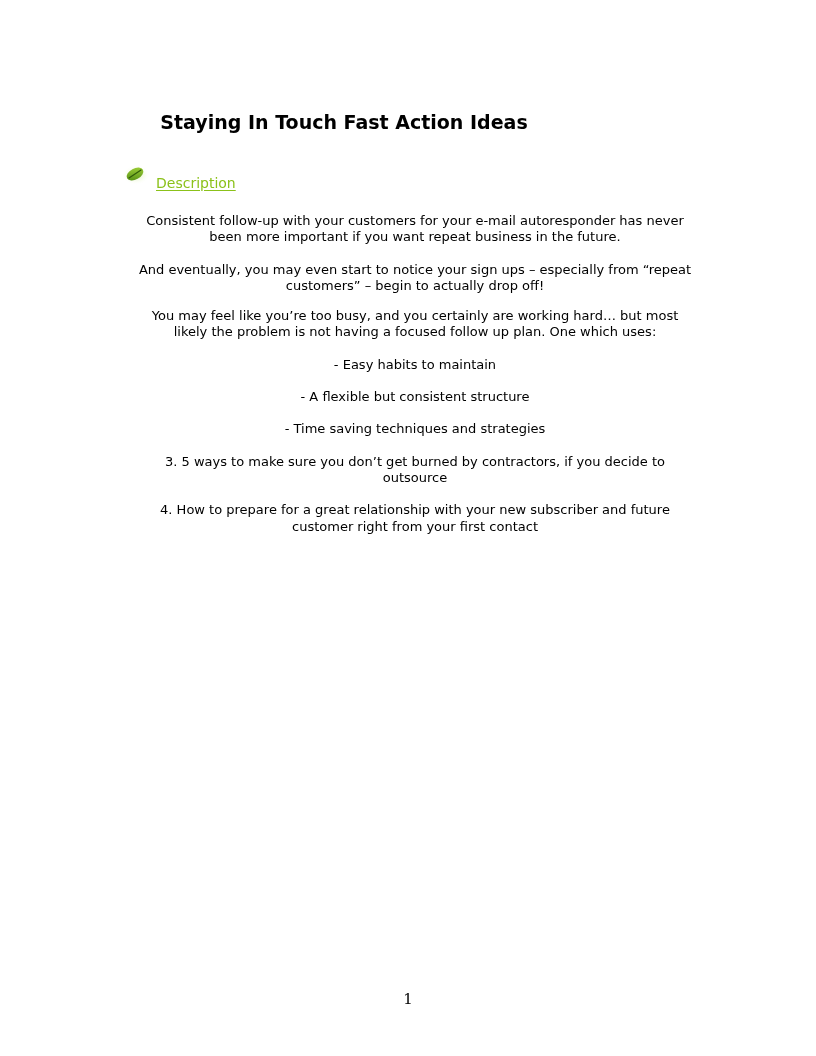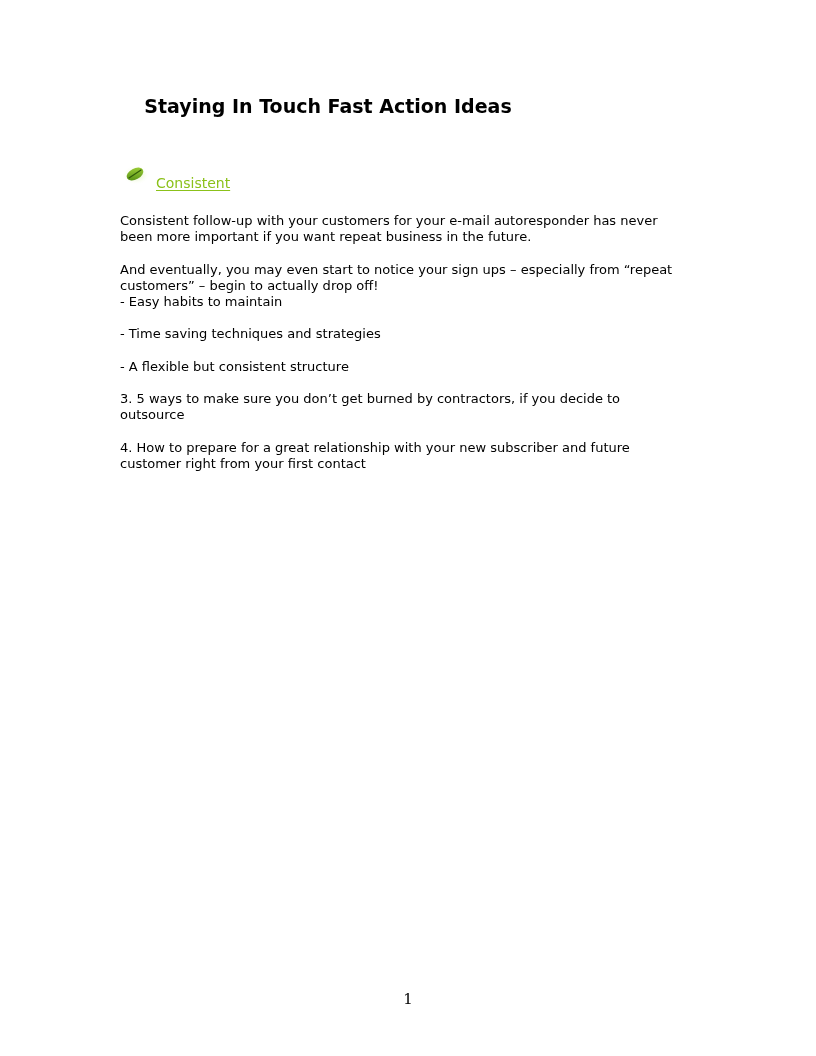--- a/index.html
+++ b/index.html
@@ -18,21 +18,21 @@
     .page-title {
       position: absolute;
       top: 95px;
       left: 0;
       width: 656px;
       text-align: center;
       font-family: "DejaVu Sans", sans-serif;
       font-weight: bold;
       font-size: 19px;
       letter-spacing: 0px;
-      margin: 0;
+      margin: 16px;
     }
     .section-heading {
       position: absolute;
       top: 160px;
       left: 120px;
       height: 36px;
       width: 300px;
     }
     .leaf-icon {
       position: absolute;
@@ -57,23 +57,24 @@
       top: 213px;
       left: 120px;
       width: 590px;
       font-family: "DejaVu Sans", sans-serif;
       font-size: 13px;
       line-height: 16.2px;
     }
     .body-text p {
       margin: 0 0 16.2px 0;
       white-space: pre-line;
+      text-align: center;
     }
     .body-text p.tight {
-      margin-bottom: 0;
+      margin-bottom: 14px;
     }
     .page-number {
       position: absolute;
       top: 990px;
       left: 0;
       width: 816px;
       text-align: center;
       font-family: "DejaVu Serif", serif;
       font-size: 15px;
     }
@@ -94,30 +95,32 @@
         <linearGradient id="leafg" x1="0" y1="1" x2="1" y2="0">
           <stop offset="0%" stop-color="#4e8a12"></stop>
           <stop offset="100%" stop-color="#a6d63c"></stop>
         </linearGradient>
       </defs>
       <ellipse cx="14" cy="13" rx="14" ry="10" fill="url(#glow)"></ellipse>
       <ellipse cx="13" cy="12" rx="9" ry="5.5" transform="rotate(-28 13 12)" fill="url(#leafg)"></ellipse>
       <path d="M7 16 L19 8" stroke="#2f5a08" stroke-width="1.2" stroke-linecap="round"></path>
     </svg>
   </span>
-  <a class="section-link">Consistent</a>
+  <a class="section-link">Description</a>
 </div>
 
 <div class="body-text">
   <p>Consistent follow-up with your customers for your e-mail autoresponder has never
 been more important if you want repeat business in the future.</p>
   <p class="tight">And eventually, you may even start to notice your sign ups – especially from “repeat
 customers” – begin to actually drop off!</p>
+  <p>You may feel like you’re too busy, and you certainly are working hard… but most
+likely the problem is not having a focused follow up plan. One which uses:</p>
   <p>- Easy habits to maintain</p>
+  <p>- A flexible but consistent structure</p>
   <p>- Time saving techniques and strategies</p>
-  <p>- A flexible but consistent structure</p>
   <p>3.  5 ways to make sure you don’t get burned by contractors, if you decide to
 outsource</p>
   <p>4.  How to prepare for a great relationship with your new subscriber and future
 customer right from your first contact</p>
 </div>
 
 <div class="page-number">1</div>
 
 </body></html>

